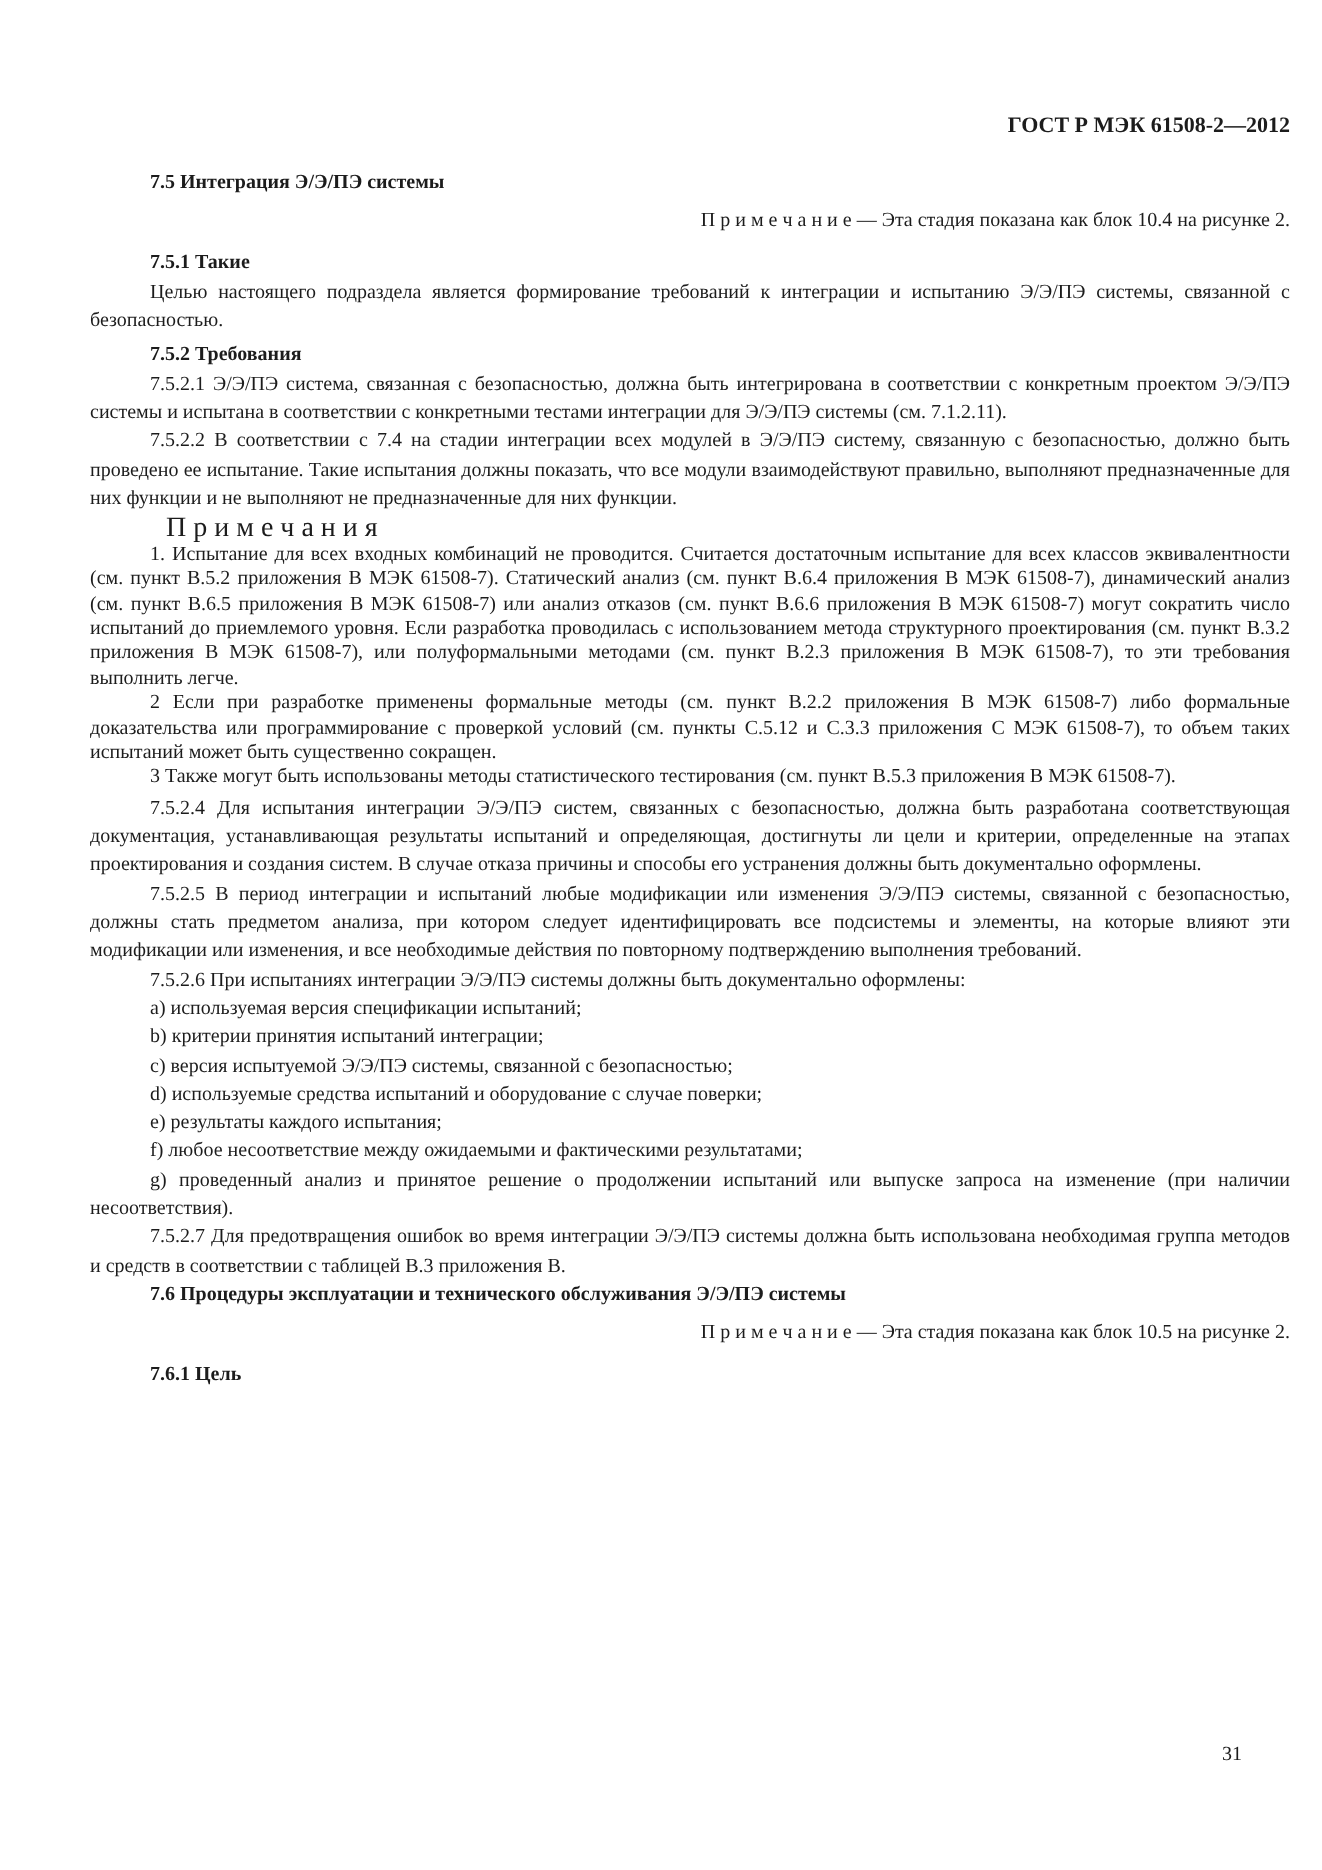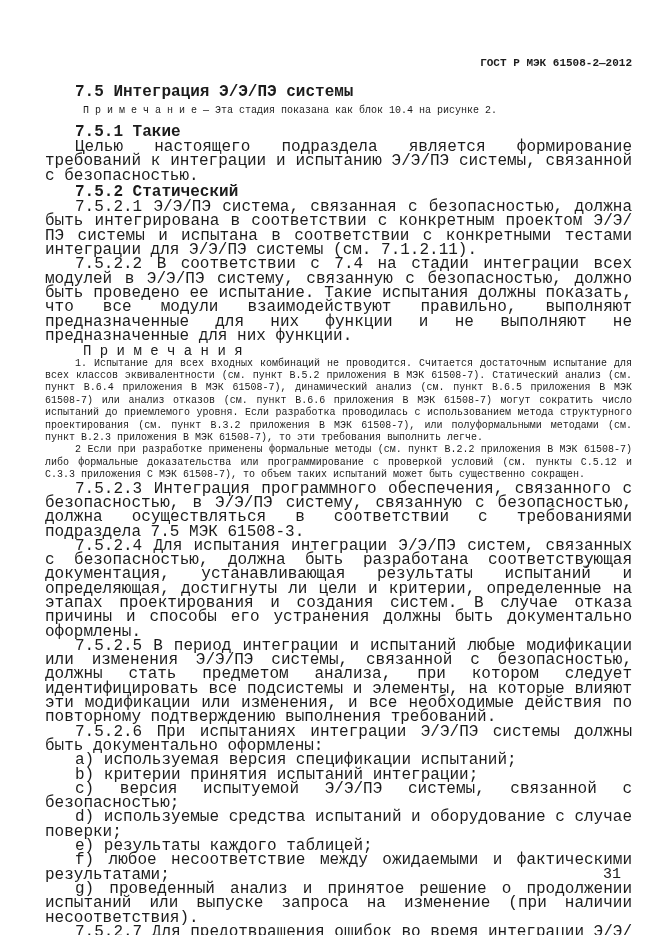--- a/index.html
+++ b/index.html
@@ -1,67 +1,67 @@
 <!DOCTYPE html>
 <html><head>
 <meta charset="utf-8">
 <style>
   html,body { margin:0; padding:0; background:#e8e8e8; }
   .page {
     width:661px; height:935px; background:#ffffff; margin:0 auto;
-    font-family:Liberation Mono, monospace; color:#1c1c1c;
+    font-family:Liberation Serif, serif; color:#1c1c1c;
     position:relative; box-sizing:border-box;
-    padding:57px 29px 0 45px;
+    padding:57px 16px 0 45px;
   }
   .doc-header {
     text-align:right; font-weight:bold; font-size:11px;
     margin:0 0 16px 0;
   }
-  .body-text p { margin:0; font-size:16px; line-height:14.3px; text-align:justify; }
+  .body-text p { margin:0; font-size:10px; line-height:14.3px; text-align:justify; }
   p.h-main   { font-weight:bold; text-indent:30px; margin:0 0 6px 0; }
   p.h-sub    { font-weight:bold; text-indent:30px; margin:2px 0 1px 0; }
   p.para     { text-indent:30px; }
   p.list-item{ text-indent:30px; }
   p.note-single {
     font-size:10px; line-height:12.4px; text-indent:38px;
-    margin:3px 0 7px 0; text-align:left;
+    margin:3px 0 7px 0; text-align:right;
   }
   p.note-head { font-size:14px; line-height:12.4px; text-indent:38px; margin-top:2px; }
   p.note { font-size:10px; line-height:12.4px; text-indent:30px; }
   p.note-last { margin-bottom:2px; }
   .page-number {
-    position:absolute; right:40px; bottom:52px; font-size:15px; color:#1c1c1c;
+    position:absolute; right:40px; bottom:52px; font-size:10px; color:#1c1c1c;
   }
 </style>
 </head>
 <body>
 
 <div class="page">
   <div class="doc-header">ГОСТ Р МЭК 61508-2—2012</div>
 
   <div class="body-text">
     <p class="h-main">7.5 Интеграция Э/Э/ПЭ системы</p>
     <p class="note-single">П р и м е ч а н и е   —   Эта стадия показана как блок 10.4 на рисунке 2.</p>
     <p class="h-sub">7.5.1 Такие</p>
     <p class="para">Целью настоящего подраздела является формирование требований к интеграции и испытанию Э/Э/ПЭ системы, связанной с безопасностью.</p>
-    <p class="h-sub">7.5.2 Статический</p>
+    <p class="h-sub">7.5.2 Требования</p>
     <p class="para">7.5.2.1  Э/Э/ПЭ система, связанная с безопасностью, должна быть интегрирована в соответствии с конкретным проектом Э/Э/ПЭ системы и испытана в соответствии с конкретными тестами интеграции для Э/Э/ПЭ системы (см. 7.1.2.11).</p>
     <p class="para">7.5.2.2  В соответствии с 7.4 на стадии интеграции всех модулей в Э/Э/ПЭ систему, связанную с безопасностью, должно быть проведено ее испытание. Такие испытания должны показать, что все модули взаимодействуют правильно, выполняют предназначенные для них функции и не выполняют не предназначенные для них функции.</p>
     <p class="note-head">П р и м е ч а н и я</p>
     <p class="note">1. Испытание для всех входных комбинаций не проводится. Считается достаточным испытание для всех классов эквивалентности (см. пункт В.5.2 приложения В МЭК 61508-7). Статический анализ (см. пункт В.6.4 приложения В МЭК 61508-7), динамический анализ (см. пункт В.6.5 приложения В МЭК 61508-7) или анализ отказов (см. пункт В.6.6 приложения В МЭК 61508-7) могут сократить число испытаний до приемлемого уровня. Если разработка проводилась с использованием метода структурного проектирования (см. пункт В.3.2 приложения В МЭК 61508-7), или полуформальными методами (см. пункт В.2.3 приложения В МЭК 61508-7), то эти требования выполнить легче.</p>
     <p class="note">2 Если при разработке применены формальные методы (см. пункт В.2.2 приложения В МЭК 61508-7) либо формальные доказательства или программирование с проверкой условий (см. пункты С.5.12 и С.3.3 приложения С МЭК 61508-7), то объем таких испытаний может быть существенно сокращен.</p>
-    <p class="para">7.5.2.3  Интеграция программного обеспечения, связанного с безопасностью, в Э/Э/ПЭ систему, связанную с безопасностью, должна осуществляться в соответствии с требованиями подраздела 7.5 МЭК 61508-3.</p>
+    <p class="note note-last">3 Также могут быть использованы методы статистического тестирования (см. пункт В.5.3 приложения В МЭК 61508-7).</p>
     <p class="para">7.5.2.4  Для испытания интеграции Э/Э/ПЭ систем, связанных с безопасностью, должна быть разработана соответствующая документация, устанавливающая результаты испытаний и определяющая, достигнуты ли цели и критерии, определенные на этапах проектирования и создания систем. В случае отказа причины и способы его устранения должны быть документально оформлены.</p>
     <p class="para">7.5.2.5  В период интеграции и испытаний любые модификации или изменения Э/Э/ПЭ системы, связанной с безопасностью, должны стать предметом анализа, при котором следует идентифицировать все подсистемы и элементы, на которые влияют эти модификации или изменения, и все необходимые действия по повторному подтверждению выполнения требований.</p>
     <p class="para">7.5.2.6  При испытаниях интеграции Э/Э/ПЭ системы должны быть документально оформлены:</p>
     <p class="list-item">a) используемая версия спецификации испытаний;</p>
     <p class="list-item">b) критерии принятия испытаний интеграции;</p>
     <p class="list-item">c) версия испытуемой Э/Э/ПЭ системы, связанной с безопасностью;</p>
     <p class="list-item">d) используемые средства испытаний и оборудование с случае поверки;</p>
-    <p class="list-item">e) результаты каждого таблицей;</p>
+    <p class="list-item">e) результаты каждого испытания;</p>
     <p class="list-item">f) любое несоответствие между ожидаемыми и фактическими результатами;</p>
     <p class="list-item">g) проведенный анализ и принятое решение о продолжении испытаний или выпуске запроса на изменение (при наличии несоответствия).</p>
     <p class="para">7.5.2.7  Для предотвращения ошибок во время интеграции Э/Э/ПЭ системы должна быть использована необходимая группа методов и средств в соответствии с таблицей В.3 приложения В.</p>
     <p class="h-main">7.6 Процедуры эксплуатации и технического обслуживания Э/Э/ПЭ системы</p>
     <p class="note-single">П р и м е ч а н и е   —   Эта стадия показана как блок 10.5 на рисунке 2.</p>
     <p class="h-sub">7.6.1 Цель</p>
   </div>
 
   <div class="page-number">31</div>
 </div>

